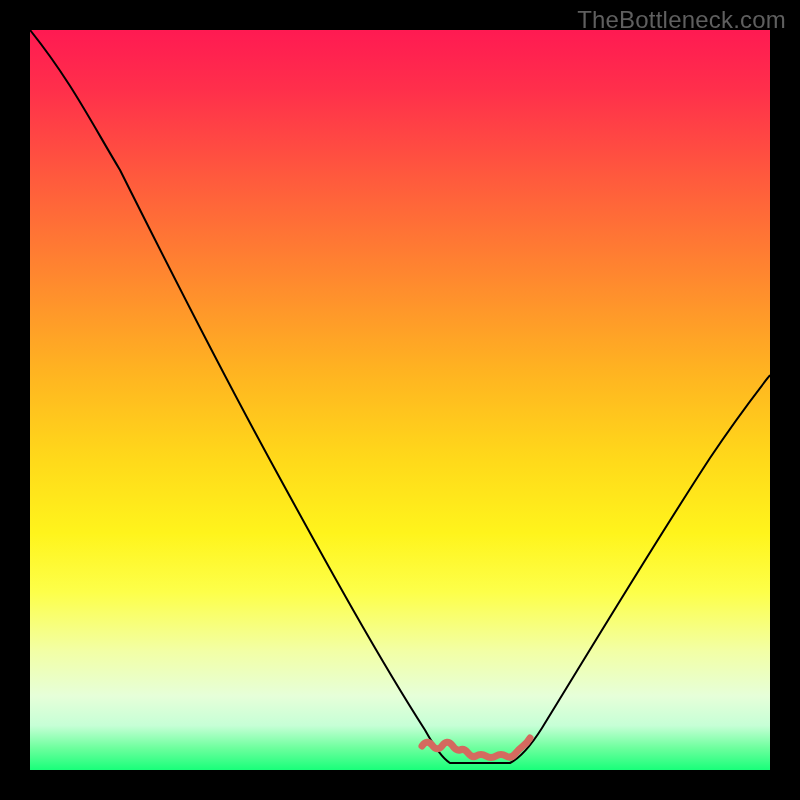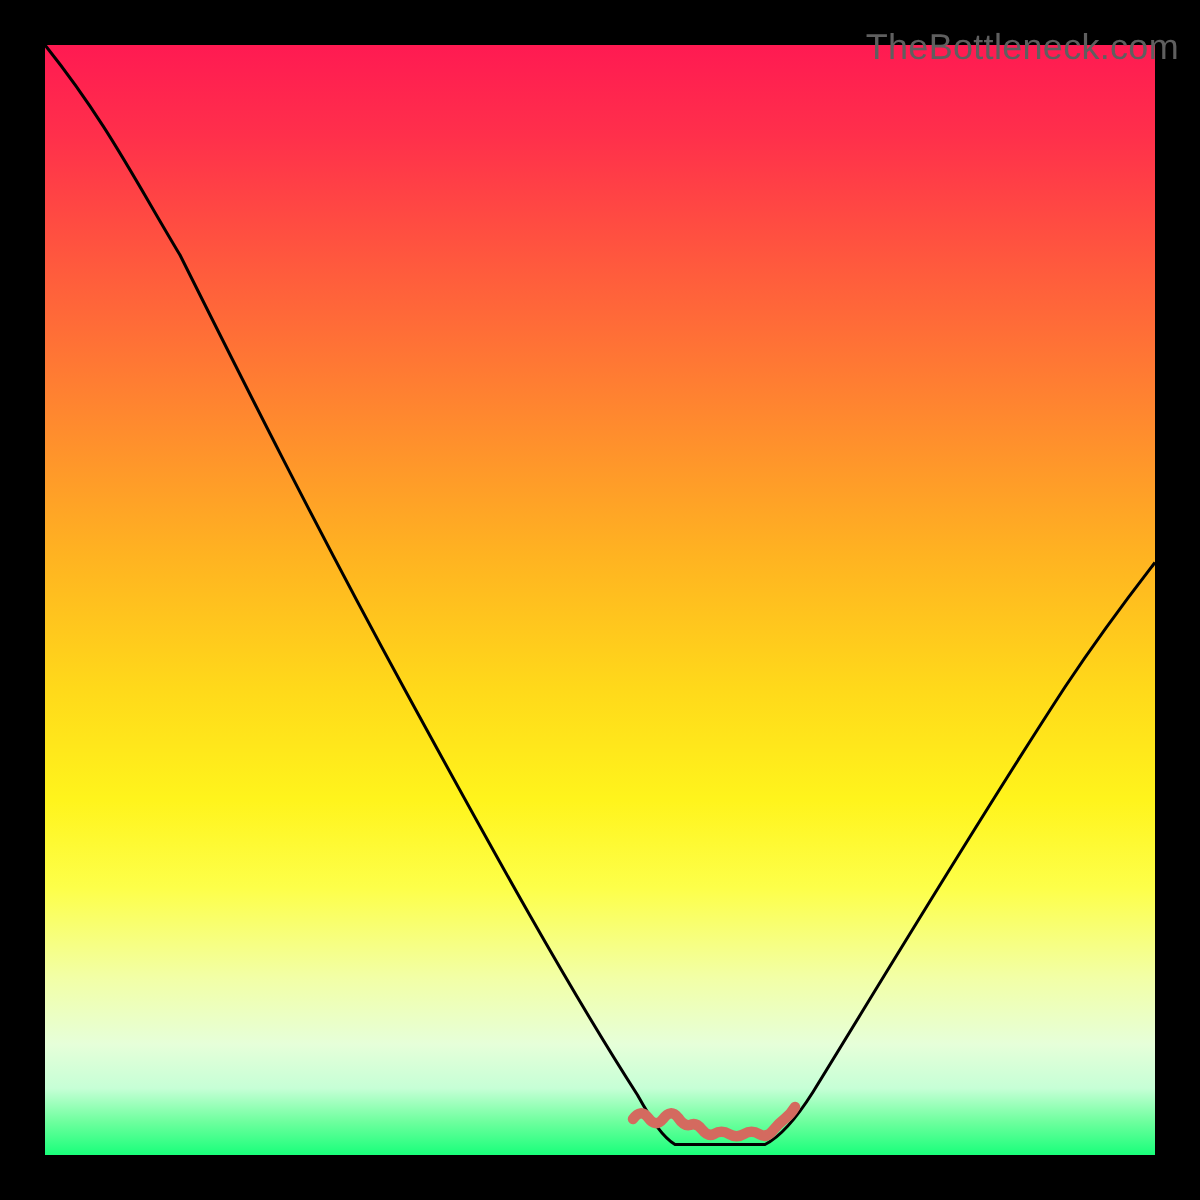--- a/index.html
+++ b/index.html
@@ -12,21 +12,21 @@
     overflow: hidden;
   }
   .frame {
     position: relative;
     width: 800px;
     height: 800px;
     background: #000;
   }
   .watermark {
     position: absolute;
-    top: 18px;
+    top: 6px;
     right: 14px;
     color: #5f5f5f;
     font-size: 24px;
     font-weight: 400;
     letter-spacing: 0.2px;
     z-index: 5;
     margin-left: 39px;
   }
   .plot-area {
     position: absolute;

